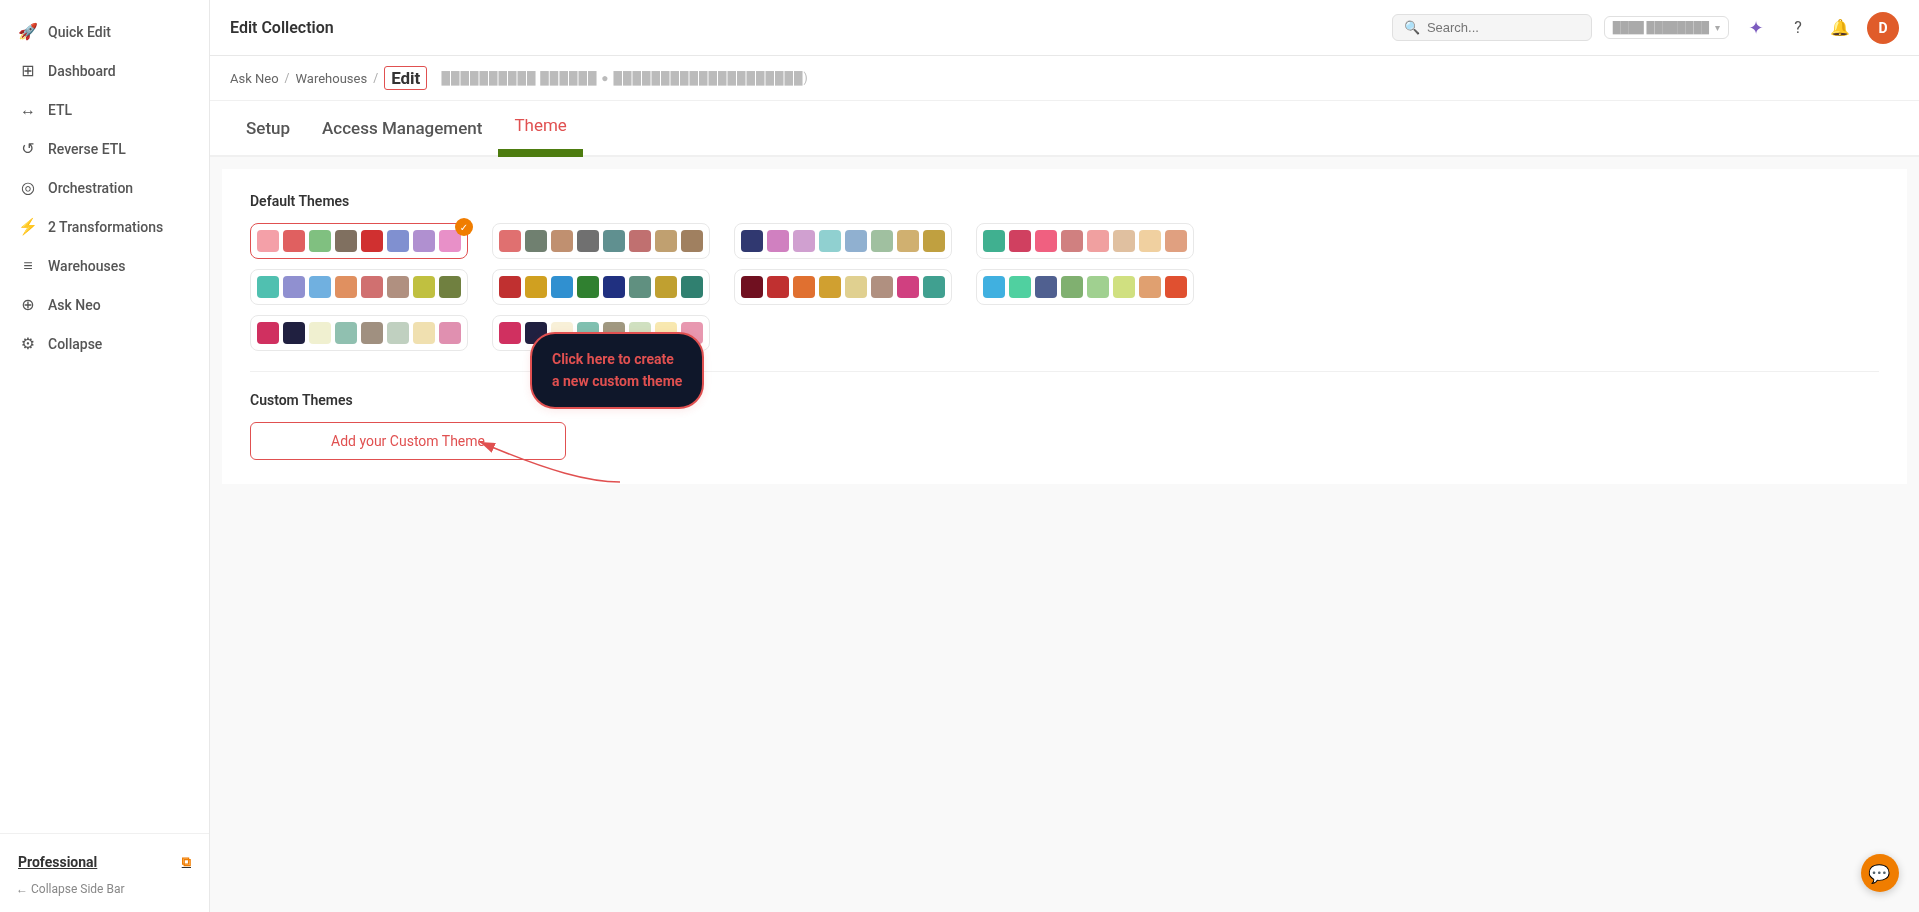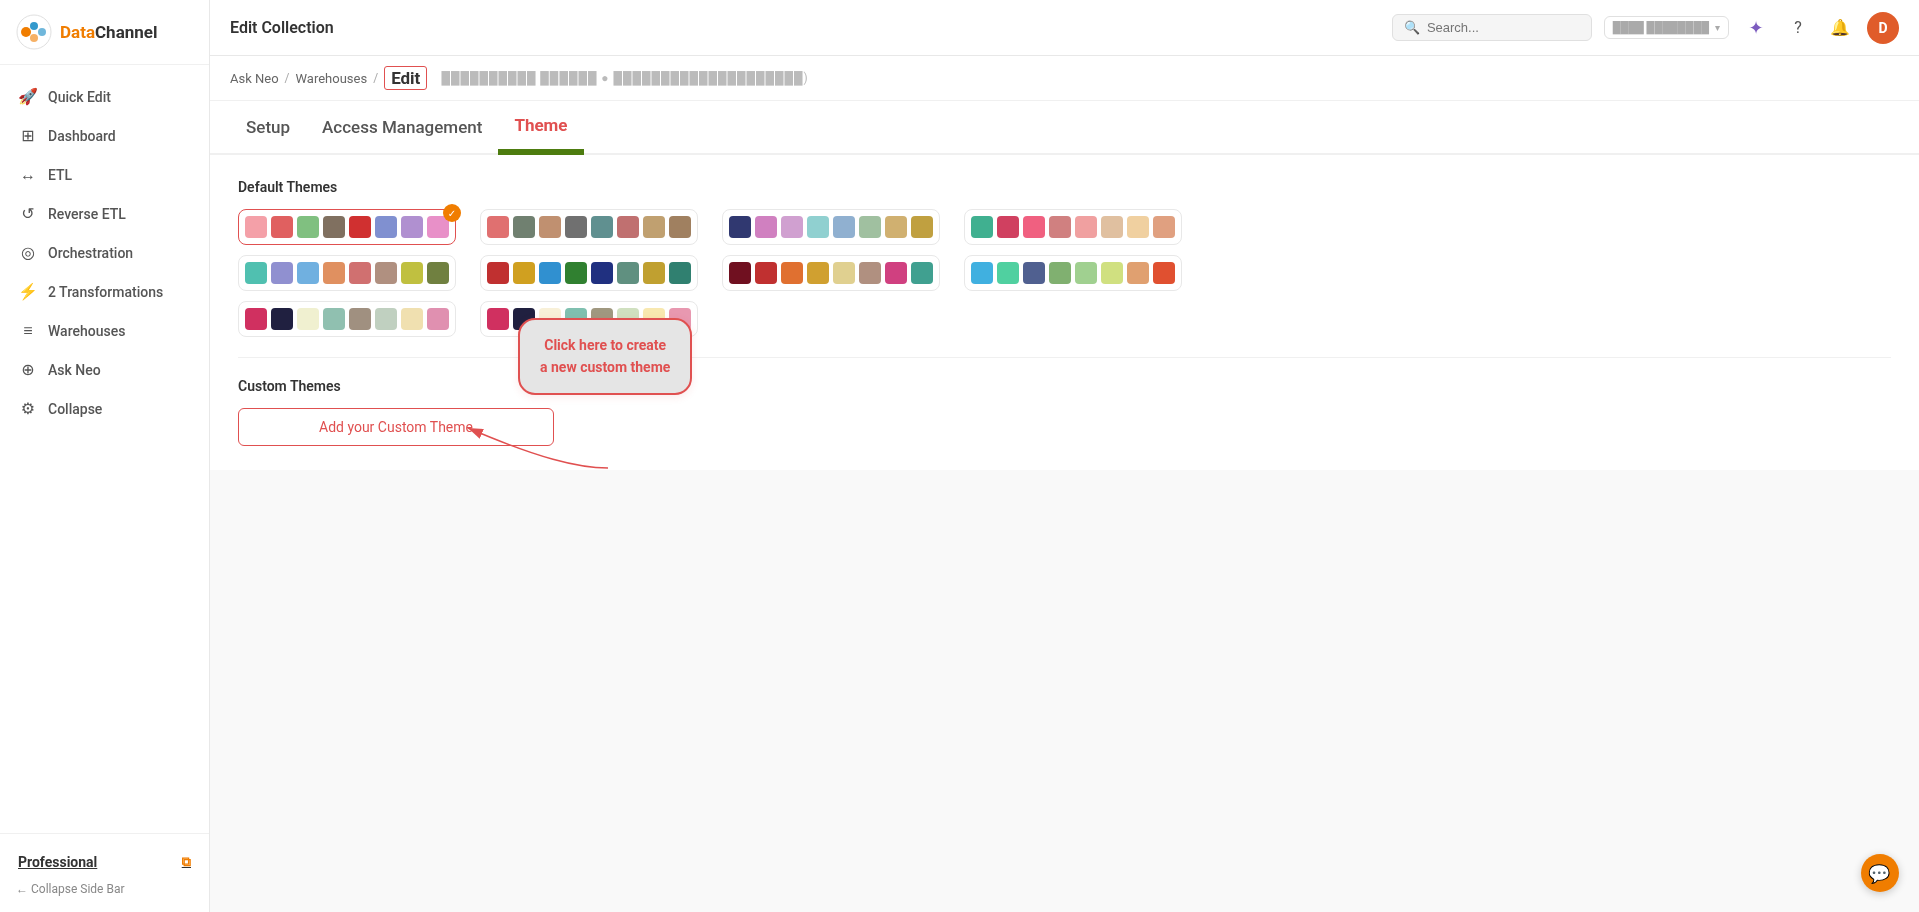--- a/index.html
+++ b/index.html
@@ -201,29 +201,29 @@
       padding: 14px 16px;
       font-size: 17px;
       color: #555;
       cursor: pointer;
       border-bottom: 2px solid transparent;
       margin-bottom: -2px;
       font-weight: 500;
     }
     .tab.active {
       color: #e05050;
-      border-bottom: 6px solid #4d7c0f;
-      font-weight: 700;
+      border-bottom: 8px solid #4d7c0f;
+      font-weight: 400;
     }
 
     
     .theme-content {
       padding: 24px 28px;
       background: #fff;
-      margin: 0;
+      margin: 12px;
     }
 
     .section-title {
       font-size: 14px;
       font-weight: 600;
       color: #333;
       margin-bottom: 14px;
     }
 
     .theme-row {
@@ -308,32 +308,20 @@
     .divider {
       border: none;
       border-top: 1px solid #f0f0f0;
       margin: 0 0 20px 0;
     }
   </style>
 </head>
 <body>
 
 <div class="sidebar">
-  <div class="logo-area">
-    <svg class="logo-icon" viewBox="0 0 36 36">
-      <circle cx="18" cy="18" r="17" fill="#fff" stroke="#e0e0e0" stroke-width="1"></circle>
-      <circle cx="10" cy="18" r="5" fill="#f07d00"></circle>
-      <circle cx="18" cy="12" r="4" fill="#3399cc"></circle>
-      <circle cx="26" cy="18" r="4" fill="#3399cc" opacity="0.7"></circle>
-      <circle cx="18" cy="24" r="4" fill="#f07d00" opacity="0.6"></circle>
-    </svg>
-    <span style="font-size:17px;font-weight:700;color:#333;">
-      <span style="color:#f07d00;">Data</span><span>Channel</span>
-    </span>
-  </div>
 
   <nav class="sidebar-nav">
     <div class="sidebar-item">
       <span class="icon">🚀</span>
       <span>Quick Edit</span>
     </div>
     <div class="sidebar-item">
       <span class="icon">⊞</span>
       <span>Dashboard</span>
     </div>
@@ -554,21 +542,21 @@
           <svg style="position:absolute; left:220px; top:-10px; overflow:visible;" width="200" height="80">
             <defs>
               <marker id="arrowhead" markerWidth="10" markerHeight="7" refX="10" refY="3.5" orient="auto">
                 <polygon points="0 0, 10 3.5, 0 7" fill="#e05050"></polygon>
               </marker>
             </defs>
             <path d="M 150 70 C 120 70, 80 60, 10 30" stroke="#e05050" stroke-width="1.5" fill="none" marker-end="url(#arrowhead)"></path>
           </svg>
 
           
-          <div style="position:absolute; left:280px; top:-90px; background:#e5e5e5; border:2px solid #e05050; border-radius:17px; padding:14px 20px; color:#e05050; font-size:14px; font-weight:700; text-align:center; line-height:1.6; white-space:nowrap; box-shadow:0 2px 8px rgba(220,50,50,0.1);">
+          <div style="position:absolute; left:280px; top:-90px; background:#0f172a; border:2px solid #e05050; border-radius:25px; padding:14px 20px; color:#e05050; font-size:14px; font-weight:700; line-height:1.6; white-space:nowrap; box-shadow:0 2px 8px rgba(220,50,50,0.1);">
             <span>Click here to create<br>a new custom theme</span>
           </div>
         </div>
       </div>
 
     </div>
   </div>
 </div>
 
 <div class="chat-bubble">

